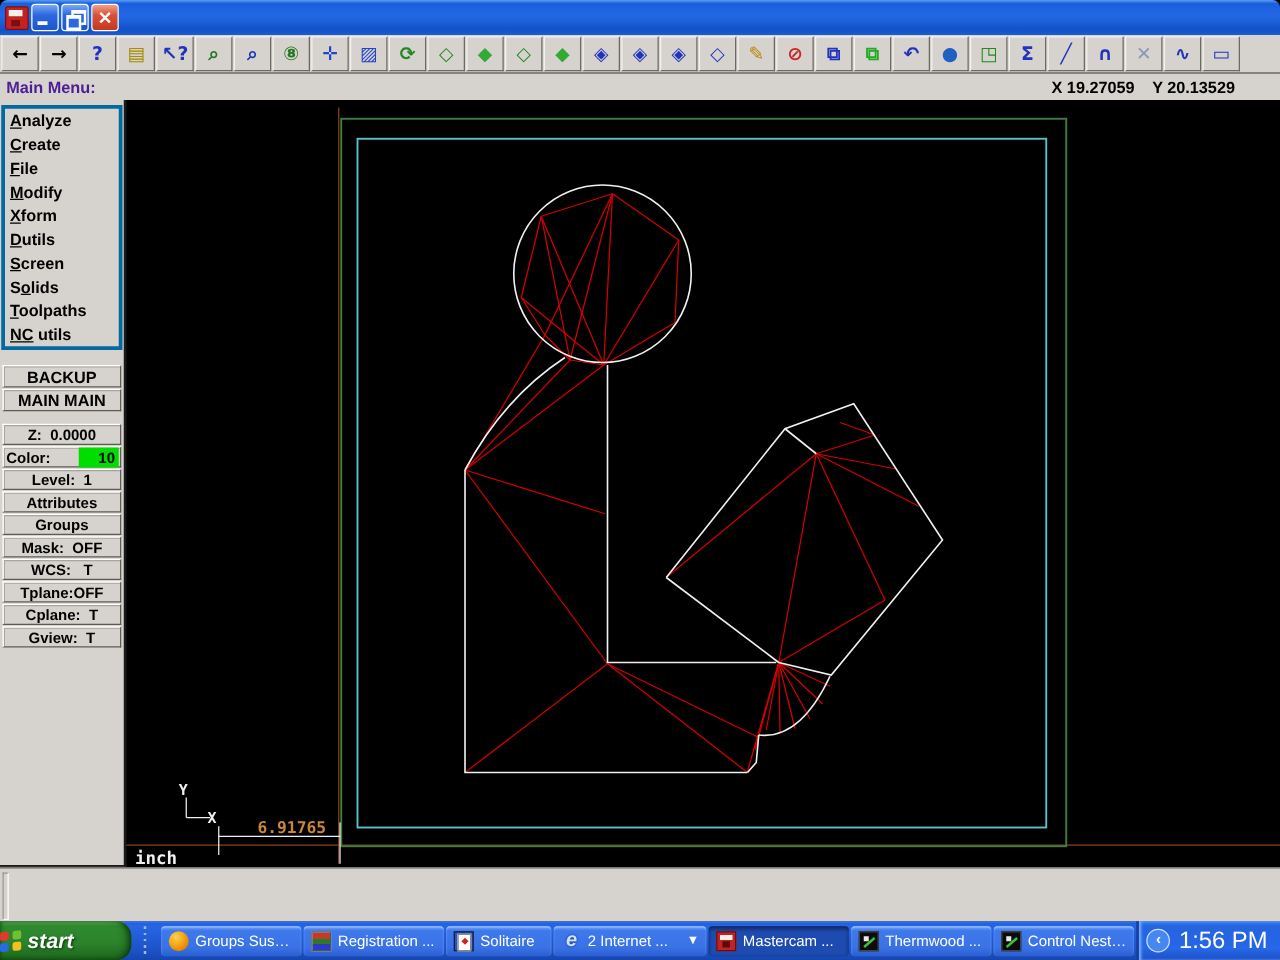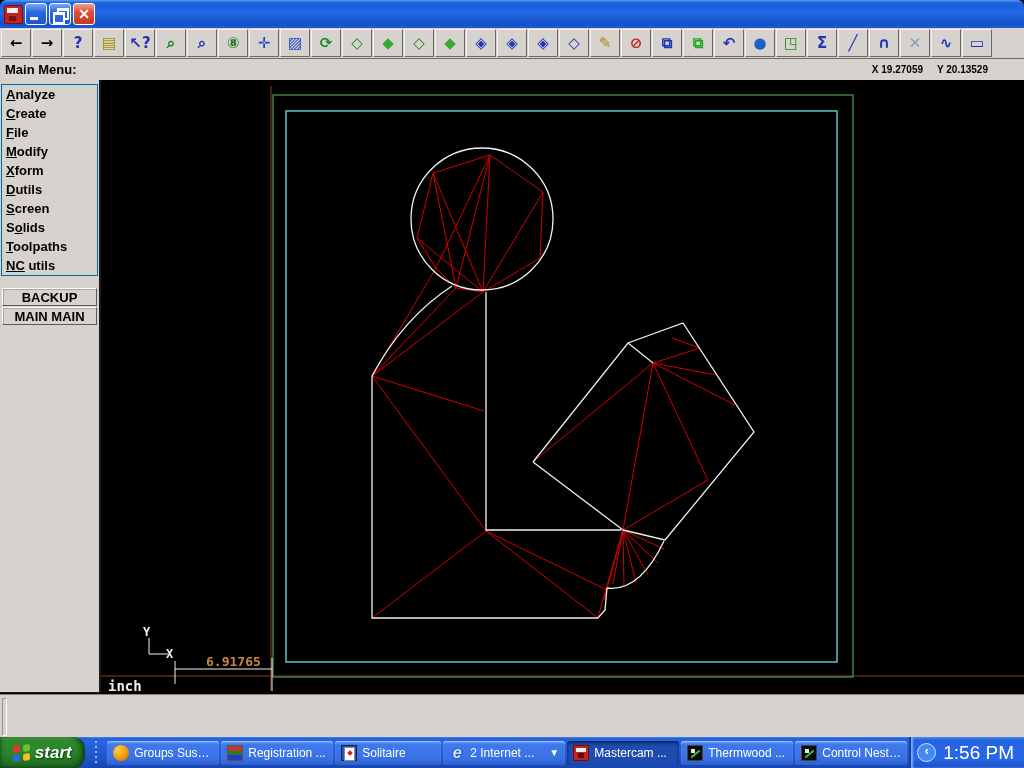--- a/index.html
+++ b/index.html
@@ -32,28 +32,28 @@
   
   #toolbar{left:0;top:28px;width:1024px;height:30px;background:#d6d3ce;display:flex;}
   .tbtn{width:30px;height:28px;margin:1px 0 0 1px;box-sizing:border-box;background:#d6d3ce;
     border:1px solid;border-color:#f4f2ee #6e6a63 #6e6a63 #f4f2ee;
     display:flex;align-items:center;justify-content:center;font-size:15px;font-weight:bold;
     font-family:"DejaVu Sans",sans-serif;cursor:default;overflow:hidden;}
 
   
   #promptrow{left:0;top:58px;width:1024px;height:22px;background:#d6d3ce;
     border-top:1px solid #6e6a63;display:flex;align-items:center;box-sizing:border-box;}
-  #prompt-label{font-weight:bold;font-size:13px;color:#000000;margin-left:5px;flex:1 1 auto;}
-  .coord{font-weight:bold;font-size:10px;color:#000;white-space:pre;}
+  #prompt-label{font-weight:bold;font-size:13px;color:#4c1d95;margin-left:5px;flex:1 1 auto;}
+  .coord{font-weight:bold;font-size:13px;color:#000;white-space:pre;}
   #coord-x{margin-right:14px;} #coord-y{margin-right:36px;}
 
   
   #sidebar{left:0;top:80px;width:101px;height:613px;background:#d6d3ce;
     border-right:2px solid #1a1a1a;border-bottom:1px solid #1a1a1a;box-sizing:border-box;}
-  #menu{margin:4px 1px 0 1px;border:1px solid #0369a1;background:#d6d3ce;}
+  #menu{margin:4px 1px 0 1px;border:3px solid #0369a1;background:#d6d3ce;}
   .menu-item{height:19px;line-height:19px;padding-left:4px;font-size:13px;font-weight:bold;color:#000;
     white-space:pre;cursor:default;}
   .menu-item .u{text-decoration:underline;}
   .sbtn{display:block;margin:1px 2px 0 2px;height:17px;line-height:16px;background:#d6d3ce;
     border:1px solid;border-color:#fff #5f5b54 #5f5b54 #fff;box-shadow:1px 1px 0 #a8a49e inset;
     font-size:12px;font-weight:bold;text-align:center;color:#000;white-space:pre;cursor:default;
     box-sizing:border-box;}
   .sbtn.big{height:18px;line-height:17px;font-size:13px;}
   #backup-btn{margin-top:12px;}
   #status-list{margin-top:10px;}
@@ -70,21 +70,21 @@
   #bottomstrip:before{content:"";position:absolute;left:2px;top:3px;width:3px;height:36px;
     border:1px solid #9a968f;border-right-color:#fff;border-bottom-color:#fff;}
 
   
   #taskbar{left:0;top:737px;width:1024px;height:31px;
     background:linear-gradient(180deg,#4a86f0 0%,#2560dc 5%,#2765e6 12%,#1e53c8 72%,#1646b0 100%);
     display:flex;align-items:center;}
   #startbtn{width:109px;height:31px;border-radius:0 12px 12px 0;
     background:linear-gradient(180deg,#6fbf5f 0%,#2f8b2f 12%,#2c832c 55%,#1d661d 100%);
     box-shadow:0 0 4px #0a3a0a inset, -8px 0 8px -6px #0a3a0a inset;
-    display:flex;align-items:center;justify-content:center;cursor:pointer;}
+    display:flex;align-items:center;justify-content:flex-start;cursor:pointer;}
   #startbtn .flag{width:17px;height:16px;position:relative;margin-right:5px;transform:skewY(-6deg);}
   #startbtn .flag i{position:absolute;width:7px;height:7px;border-radius:2px;}
   #startbtn .flag .r{left:0;top:0;background:#e23a2a;}
   #startbtn .flag .g{right:0;top:0;background:#6fc12f;}
   #startbtn .flag .b{left:0;bottom:0;background:#2a6ae2;}
   #startbtn .flag .y{right:0;bottom:0;background:#f2c11f;}
   #startbtn .stext{color:#fff;font-size:17px;font-weight:bold;font-style:italic;
     text-shadow:1px 1px 2px #0a3a0a;}
   #qsep{width:6px;height:24px;margin:0 10px 0 8px;
     background:repeating-linear-gradient(180deg,#9db8e8 0 2px,transparent 2px 5px);
@@ -183,20 +183,32 @@
       <div class="menu-item"><span></span><span class="u">M</span><span>odify</span></div>
       <div class="menu-item"><span></span><span class="u">X</span><span>form</span></div>
       <div class="menu-item"><span></span><span class="u">D</span><span>utils</span></div>
       <div class="menu-item"><span></span><span class="u">S</span><span>creen</span></div>
       <div class="menu-item"><span>S</span><span class="u">o</span><span>lids</span></div>
       <div class="menu-item"><span></span><span class="u">T</span><span>oolpaths</span></div>
       <div class="menu-item"><span></span><span class="u">NC</span><span> utils</span></div>
     </div>
   <div class="sbtn big" id="backup-btn">BACKUP</div>
   <div class="sbtn big">MAIN MAIN</div>
+  <div id="status-list">
+      <div class="sbtn">Z:  0.0000</div>
+      <div class="sbtn"><span class="lbl">Color:</span><span class="val" style="background: rgb(0, 221, 0);">10</span></div>
+      <div class="sbtn">Level:  1</div>
+      <div class="sbtn">Attributes</div>
+      <div class="sbtn">Groups</div>
+      <div class="sbtn">Mask:  OFF</div>
+      <div class="sbtn">WCS:   T</div>
+      <div class="sbtn">Tplane:OFF</div>
+      <div class="sbtn">Cplane:  T</div>
+      <div class="sbtn">Gview:  T</div>
+    </div>
 </div>
 
 <div id="canvas" class="abs">
     <svg viewBox="101 80 923 614" width="923" height="614">
       <line x1="101" y1="676" x2="1024" y2="676" stroke="#8a4418" stroke-width="1"></line>
       <line x1="271" y1="86" x2="271" y2="691" stroke="#8a4418" stroke-width="1"></line>
       <rect x="273" y="95" width="580" height="582" fill="none" stroke="#3f8040" stroke-width="1.5"></rect>
       <rect x="286" y="111" width="551" height="551" fill="none" stroke="#5cc2ca" stroke-width="1.5"></rect>
       <line x1="490" y1="155" x2="433" y2="173" stroke="#d40000" stroke-width="1"></line>
       <line x1="433" y1="173" x2="417" y2="238" stroke="#d40000" stroke-width="1"></line>
@@ -273,21 +285,21 @@
   <div id="qsep"></div>
   <div id="tasks" style="display:flex;align-items:center;">
       <div class="task" style="width: 112px;">
         <span class="ticon ball"></span>
         <span class="tlabel">Groups Susnj...</span>
       </div>
       <div class="task" style="width: 112px;">
         <span class="ticon app"></span>
         <span class="tlabel">Registration ...</span>
       </div>
-      <div class="task" style="width: 106px;">
+      <div class="task" style="width: 84px;">
         <span class="ticon cards"></span>
         <span class="tlabel">Solitaire</span>
       </div>
       <div class="task" style="width: 122px;">
         <span class="ticon ie">e</span>
         <span class="tlabel">2 Internet ...</span>
         <span class="drop">▼</span>
       </div>
       <div class="task active" style="width: 112px;">
         <span class="ticon mastercam"></span>

